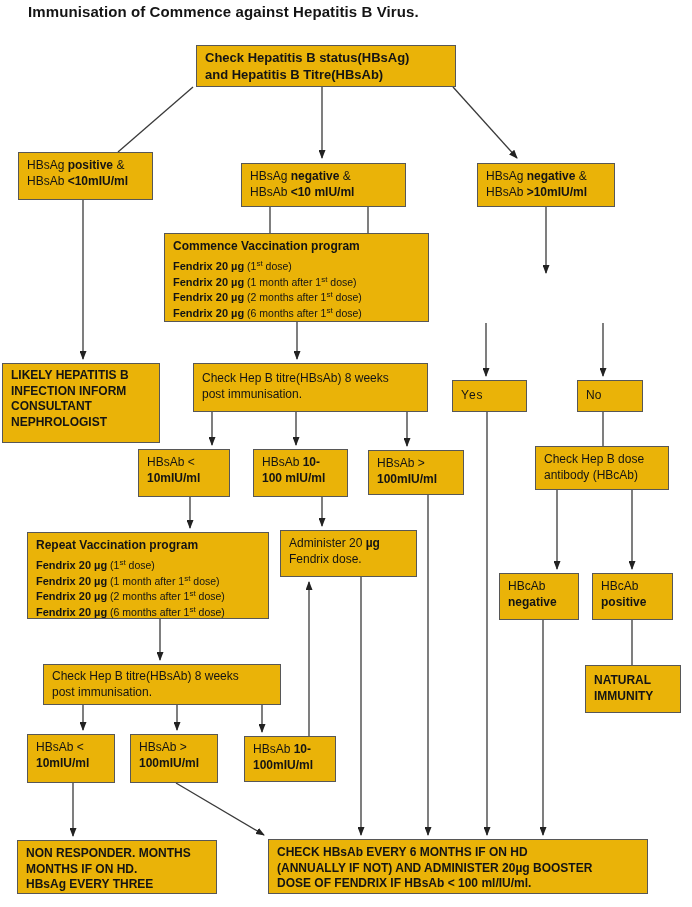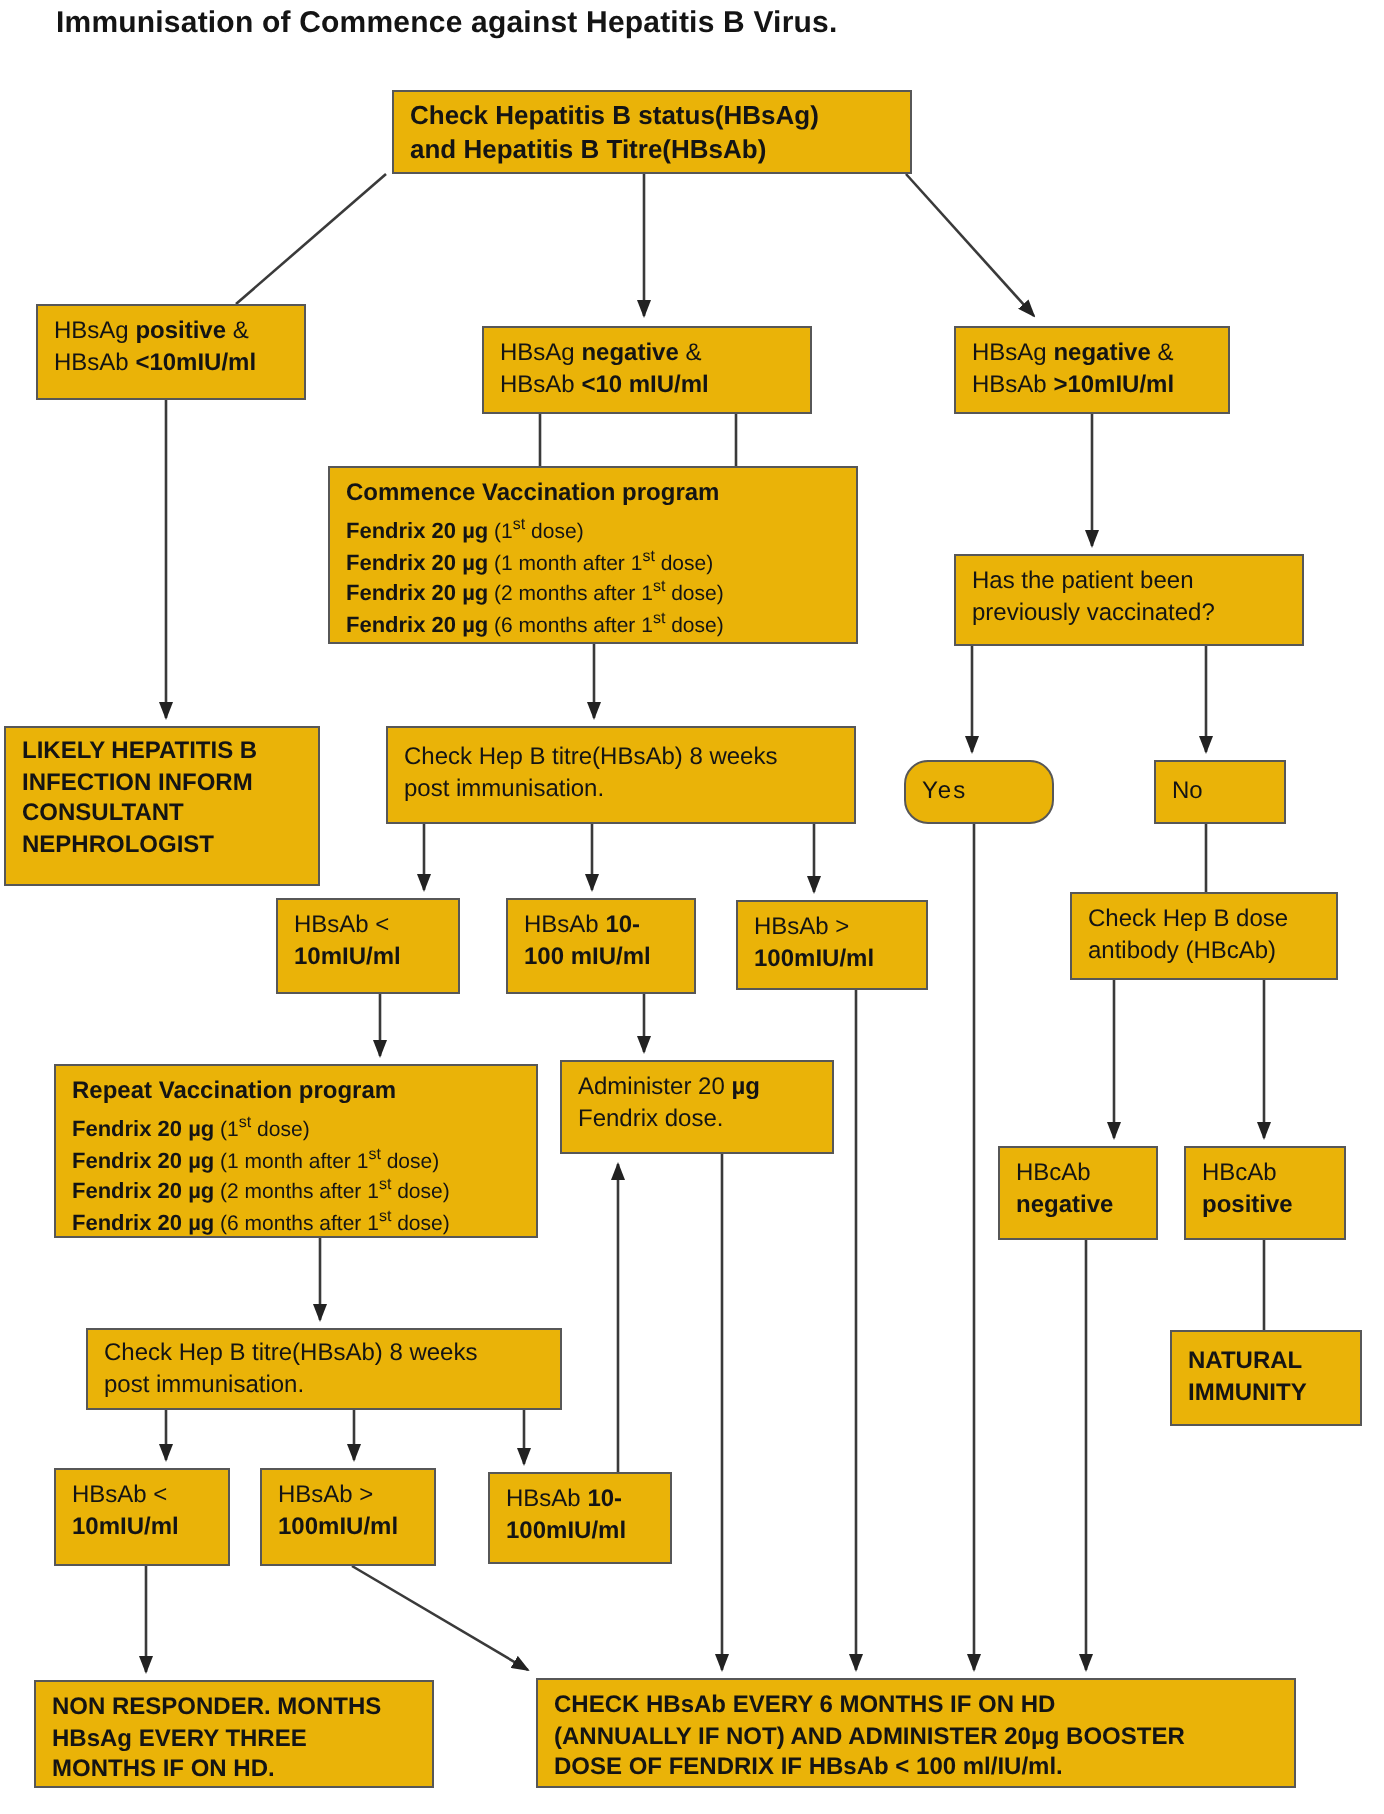--- a/index.html
+++ b/index.html
@@ -87,38 +87,34 @@
   </div>
 
   <div class="node" style="left:164px;top:233px;width:265px;height:89px;">
     <div class="vtitle">Commence Vaccination program</div>
     <div class="dose"><b>Fendrix 20 µg</b><span> (1</span><sup>st</sup><span> dose)</span></div>
     <div class="dose"><b>Fendrix 20 µg</b><span> (1 month after 1</span><sup>st</sup><span> dose)</span></div>
     <div class="dose"><b>Fendrix 20 µg</b><span> (2 months after 1</span><sup>st</sup><span> dose)</span></div>
     <div class="dose"><b>Fendrix 20 µg</b><span> (6 months after 1</span><sup>st</sup><span> dose)</span></div>
   </div>
 
-  <div class="node" style="left:477px;top:277px;width:175px;height:46px;">
-    <div>Has the patient been</div>
-    <div>previously vaccinated?</div>
-  </div>
 
   <div class="node bold" style="left:2px;top:363px;width:158px;height:80px;padding-top:4px;">
     <div>LIKELY HEPATITIS B</div>
     <div>INFECTION INFORM</div>
     <div>CONSULTANT</div>
     <div>NEPHROLOGIST</div>
   </div>
 
   <div class="node" style="left:193px;top:363px;width:235px;height:49px;padding-top:7px;">
     <div>Check Hep B titre(HBsAb) 8 weeks</div>
     <div>post immunisation.</div>
   </div>
 
-  <div class="node center" style="left:452px;top:380px;width:75px;height:32px;letter-spacing:1px;border-radius:12px;">
+  <div class="node center" style="left:452px;top:380px;width:75px;height:32px;letter-spacing:1px;">
     <span>Yes</span>
   </div>
 
   <div class="node center" style="left:577px;top:380px;width:66px;height:32px;">
     <span>No</span>
   </div>
 
   <div class="node" style="left:138px;top:449px;width:92px;height:48px;">
     <div>HBsAb &lt;</div>
     <div><b>10mIU/ml</b></div>
@@ -182,22 +178,22 @@
     <div><b>100mIU/ml</b></div>
   </div>
 
   <div class="node" style="left:244px;top:736px;width:92px;height:46px;">
     <div><span>HBsAb </span><b>10-</b></div>
     <div><b>100mIU/ml</b></div>
   </div>
 
   <div class="node bold" style="left:17px;top:840px;width:200px;height:54px;">
     <div>NON RESPONDER. MONTHS</div>
+    <div>MONTHS IF ON HD.</div>
     <div>HBsAg EVERY THREE</div>
-    <div>MONTHS IF ON HD.</div>
   </div>
 
   <div class="node bold" style="left:268px;top:839px;width:380px;height:55px;">
     <div>CHECK HBsAb EVERY 6 MONTHS IF ON HD</div>
     <div>(ANNUALLY IF NOT)  AND ADMINISTER 20µg BOOSTER</div>
     <div>DOSE OF FENDRIX IF HBsAb &lt; 100 ml/IU/ml.</div>
   </div>
 
 </div>
 

